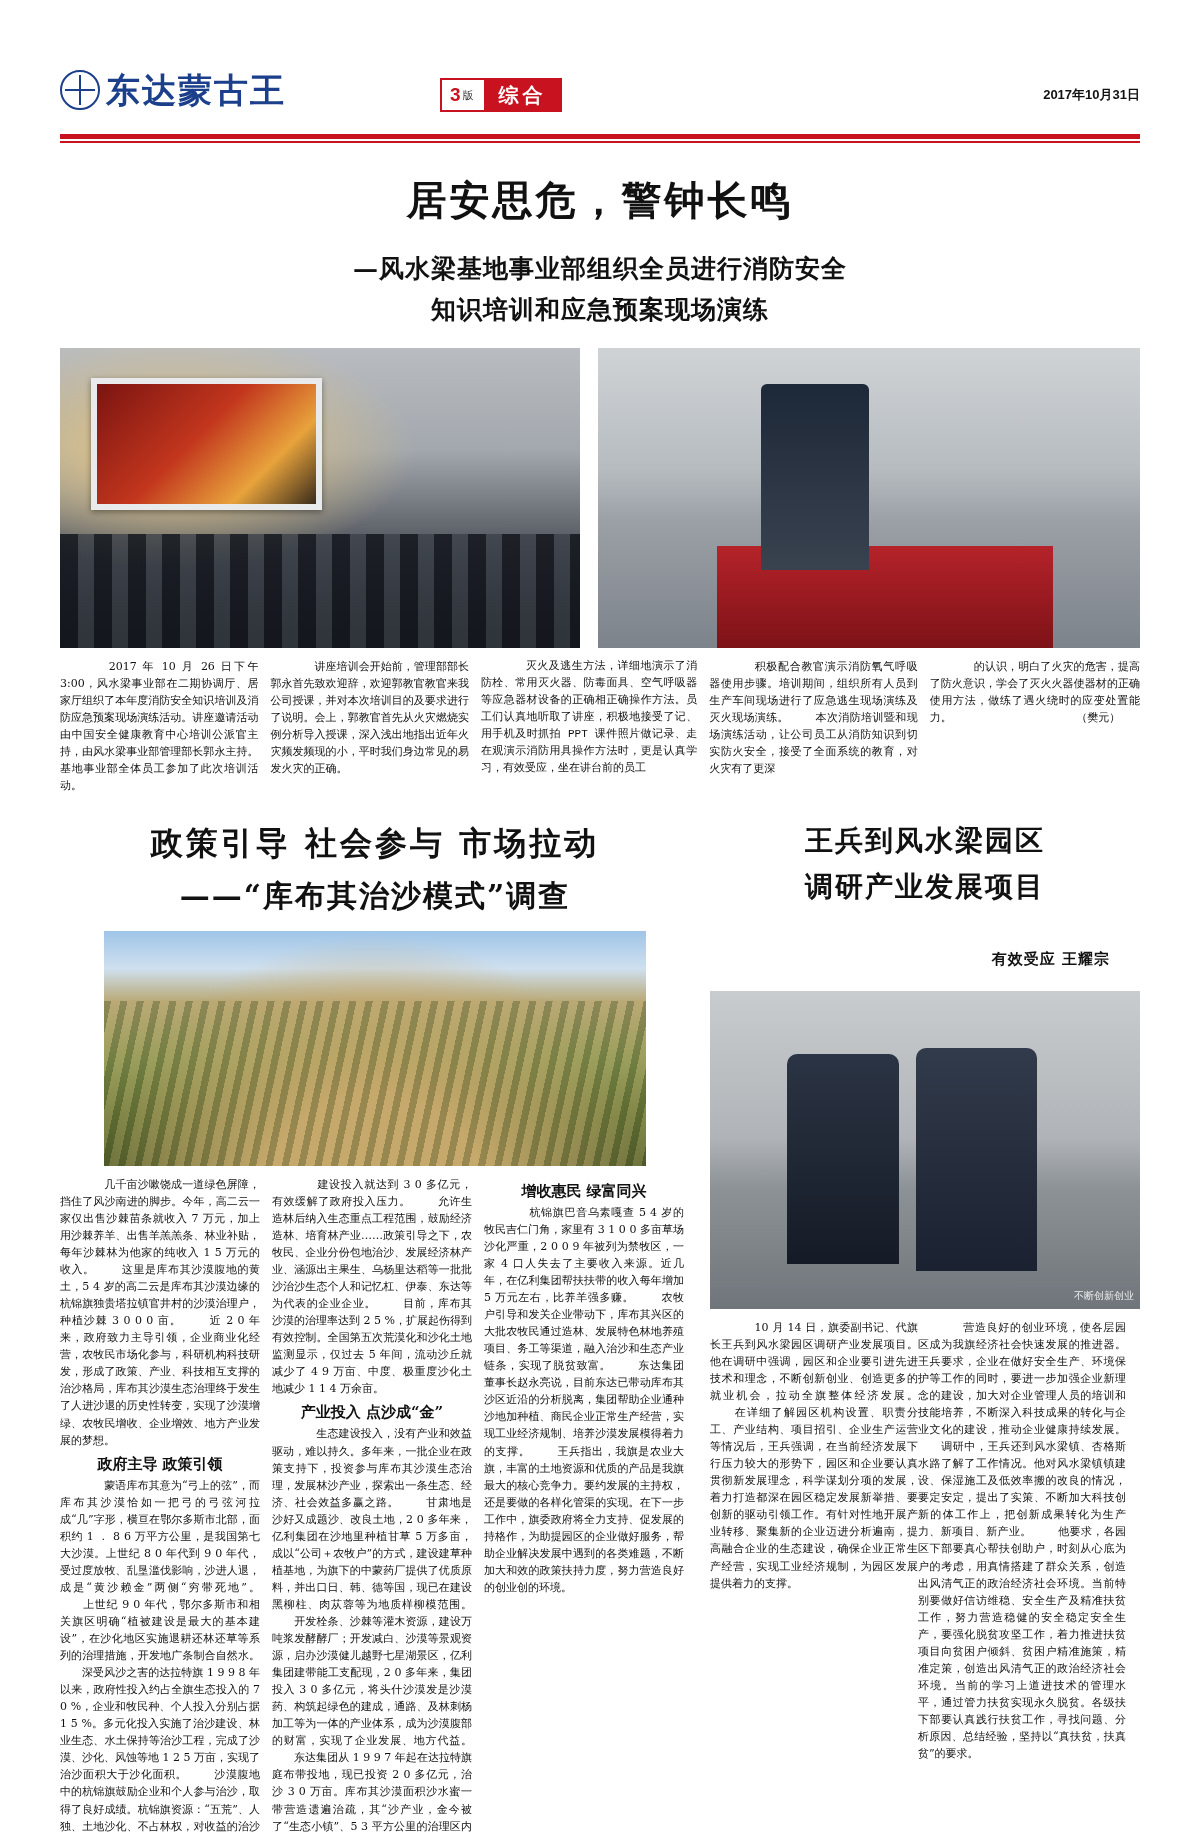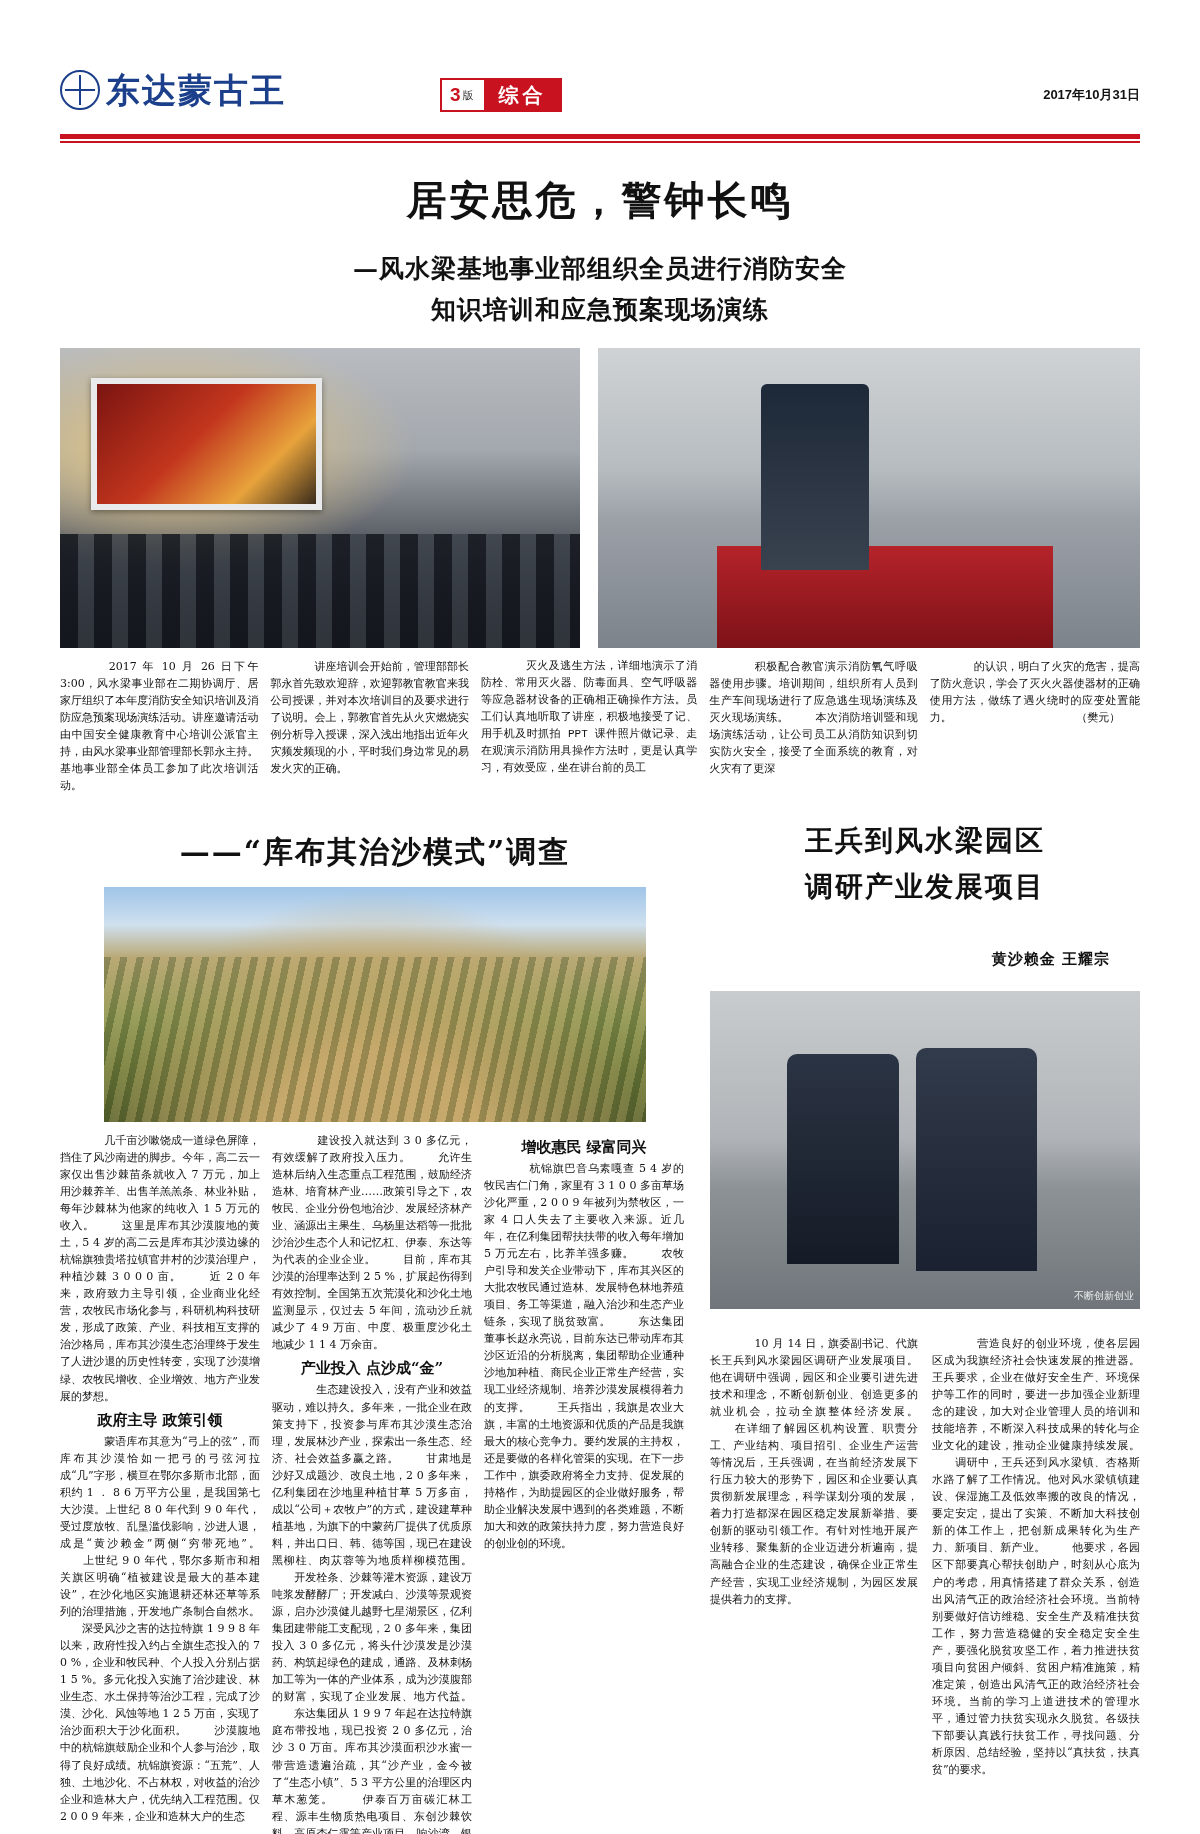--- a/index.html
+++ b/index.html
@@ -263,20 +263,21 @@
       <div class="col-text" style="width:212px;">
           <p>　　的认识，明白了火灾的危害，提高了防火意识，学会了灭火火器使器材的正确使用方法，做练了遇火绕时的应变处置能力。
 
 　　　　　　　　　　　（樊元）</p>
         </div>
     </div>
 
     <div style="display:flex; margin-top:26px;">
 
       <div style="width:630px;">
+        <div class="sec-title t-big">政策引导 社会参与 市场拉动</div>
         <div class="sec-title t-big2">——“库布其治沙模式”调查</div>
 
         <div class="photo ph-desert" style="width:542px; height:235px; margin:14px auto 0 44px;"></div>
 
         <div style="display:flex; gap:12px; margin-top:10px;">
           <div style="width:200px;">
             <div class="col-text">
                 <p>　　几千亩沙嗽饶成一道绿色屏障，挡住了风沙南进的脚步。今年，高二云一家仅出售沙棘苗条就收入 7 万元，加上用沙棘养羊、出售羊羔羔条、林业补贴，每年沙棘林为他家的纯收入 1 5 万元的收入。
 　　这里是库布其沙漠腹地的黄土，5 4 岁的高二云是库布其沙漠边缘的杭锦旗独贵塔拉镇官井村的沙漠治理户，种植沙棘 3 0 0 0 亩。
 　　近 2 0 年来，政府致力主导引领，企业商业化经营，农牧民市场化参与，科研机构科技研发，形成了政策、产业、科技相互支撑的治沙格局，库布其沙漠生态治理终于发生了人进沙退的历史性转变，实现了沙漠增绿、农牧民增收、企业增效、地方产业发展的梦想。</p>
@@ -312,27 +313,27 @@
 　　东达集团董事长赵永亮说，目前东达已带动库布其沙区近沿的分析脱离，集团帮助企业通种沙地加种植、商民企业正常生产经营，实现工业经济规制、培养沙漠发展模得着力的支撑。
 　　王兵指出，我旗是农业大旗，丰富的土地资源和优质的产品是我旗最大的核心竞争力。要约发展的主持权，还是要做的各样化管渠的实现。在下一步工作中，旗委政府将全力支持、促发展的持格作，为助提园区的企业做好服务，帮助企业解决发展中遇到的各类难题，不断加大和效的政策扶持力度，努力营造良好的创业创的环境。</p>
               </div>
           </div>
         </div>
       </div>
 
       <div style="width:450px; padding-left:20px;">
         <div class="sec-title t-right1">王兵到风水梁园区</div>
         <div class="sec-title t-right1" style="margin-top:8px;">调研产业发展项目</div>
-        <div class="byline" style="margin:44px 30px 0 0; font-size:15px;">黄沙赖金 王耀宗</div>
+        <div class="byline" style="margin:44px 30px 0 0; font-size:15px;">有效受应 王耀宗</div>
 
         <div class="photo ph-visit" style="width:430px; height:318px; margin-top:22px;">
           <span class="caption-tag">不断创新创业</span>
         </div>
 
-        <div style="display:flex; gap:14px; margin-top:26px;">
+        <div style="display:flex; margin-top:10px;">
           <div class="col-text" style="width:208px;">
               <p>　　10 月 14 日，旗委副书记、代旗长王兵到风水梁园区调研产业发展项目。他在调研中强调，园区和企业要引进先进技术和理念，不断创新创业、创造更多的就业机会，拉动全旗整体经济发展。
 　　在详细了解园区机构设置、职责分工、产业结构、项目招引、企业生产运营等情况后，王兵强调，在当前经济发展下行压力较大的形势下，园区和企业要认真贯彻新发展理念，科学谋划分项的发展，着力打造都深在园区稳定发展新举措、要创新的驱动引领工作。有针对性地开展产业转移、聚集新的企业迈进分析遍南，提高融合企业的生态建设，确保企业正常生产经营，实现工业经济规制，为园区发展提供着力的支撑。</p>
             </div>
           <div class="col-text" style="width:208px;">
               <p>　　营造良好的创业环境，使各层园区成为我旗经济社会快速发展的推进器。王兵要求，企业在做好安全生产、环境保护等工作的同时，要进一步加强企业新理念的建设，加大对企业管理人员的培训和技能培养，不断深入科技成果的转化与企业文化的建设，推动企业健康持续发展。
 　　调研中，王兵还到风水梁镇、杏格斯水路了解了工作情况。他对风水梁镇镇建设、保湿施工及低效率搬的改良的情况，要定安定，提出了实策、不断加大科技创新的体工作上，把创新成果转化为生产力、新项目、新产业。
 　　他要求，各园区下部要真心帮扶创助户，时刻从心底为户的考虑，用真情搭建了群众关系，创造出风清气正的政治经济社会环境。当前特别要做好信访维稳、安全生产及精准扶贫工作，努力营造稳健的安全稳定安全生产，要强化脱贫攻坚工作，着力推进扶贫项目向贫困户倾斜、贫困户精准施策，精准定策，创造出风清气正的政治经济社会环境。当前的学习上道进技术的管理水平，通过管力扶贫实现永久脱贫。各级扶下部要认真践行扶贫工作，寻找问题、分析原因、总结经验，坚持以“真扶贫，扶真贫”的要求。</p>
             </div>
         </div>

